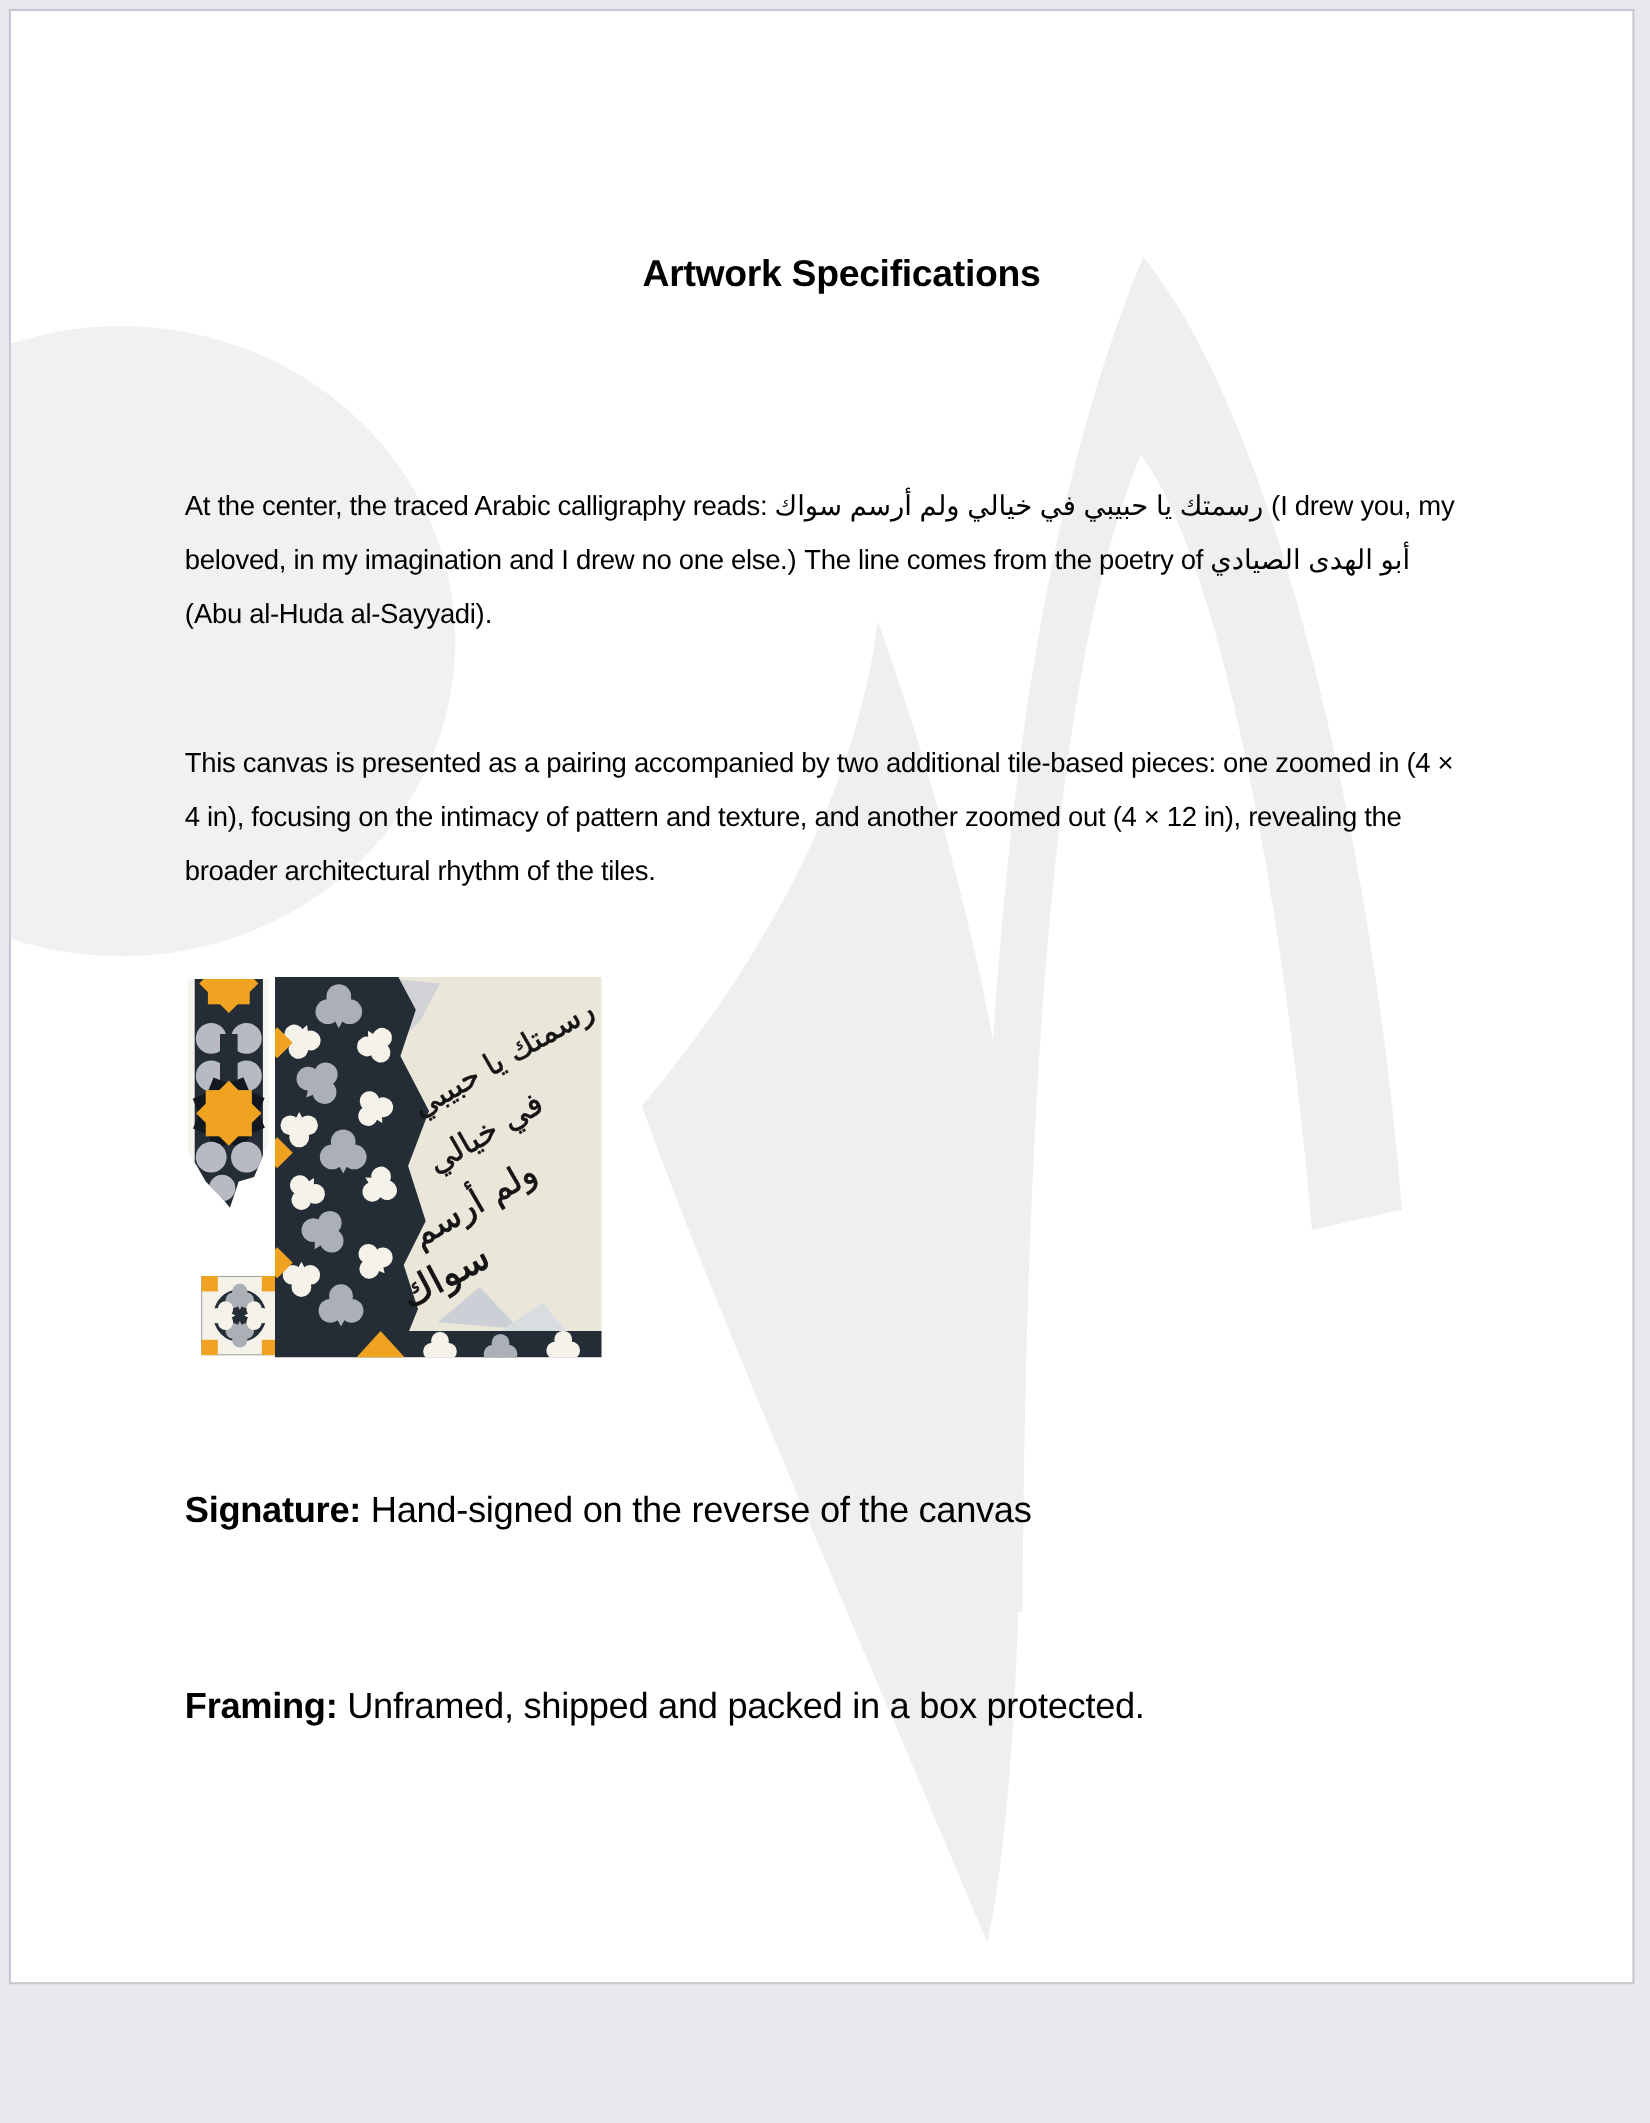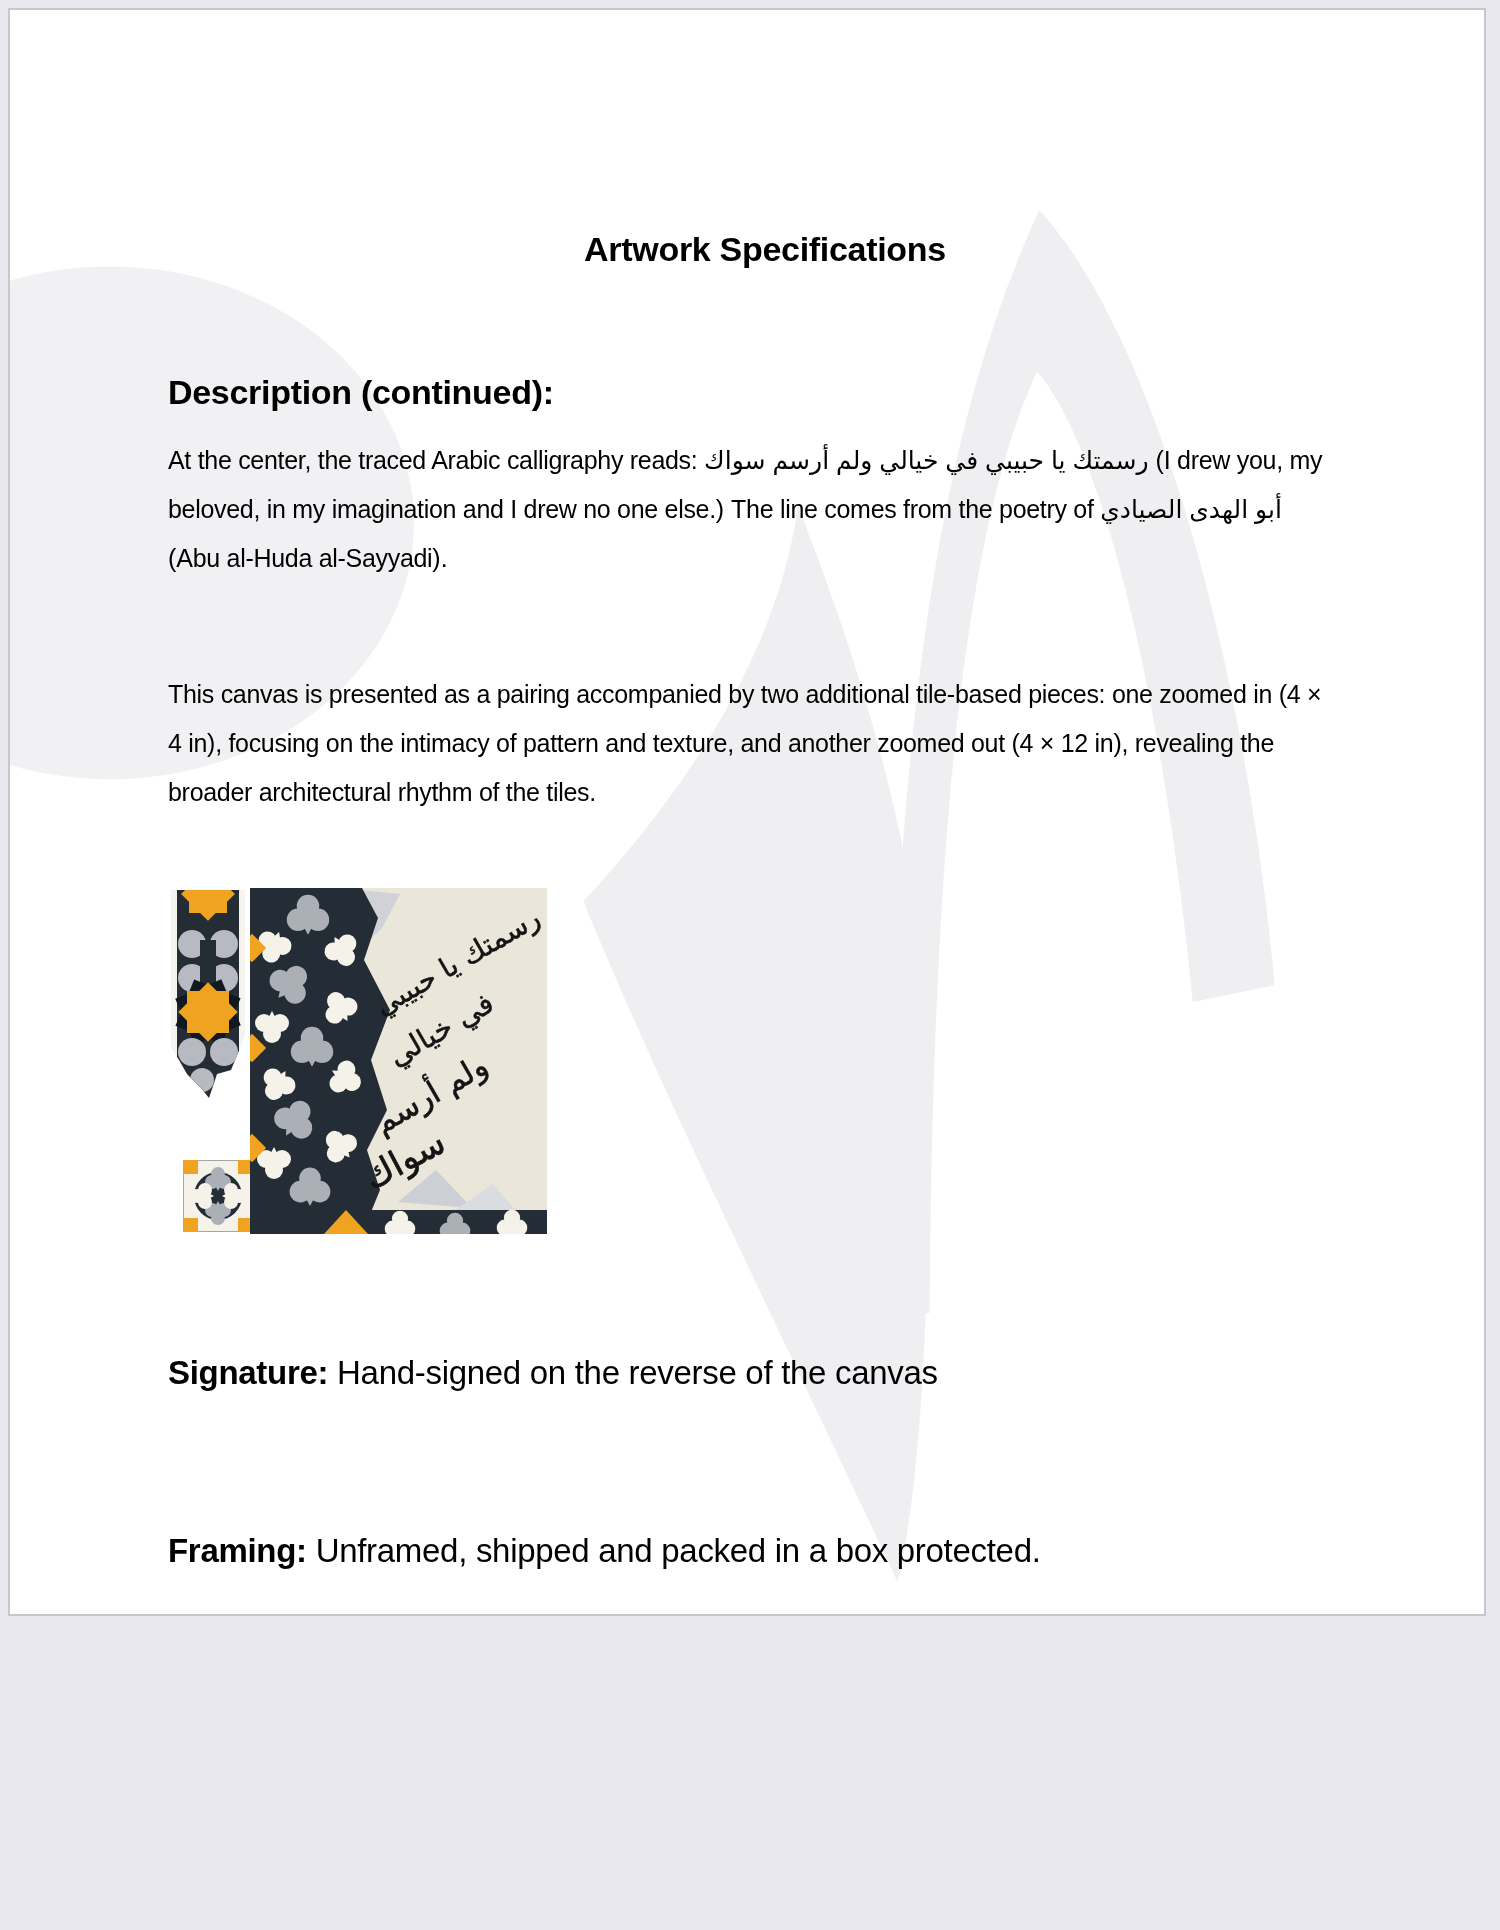--- a/index.html
+++ b/index.html
@@ -3,21 +3,21 @@
 <meta charset="utf-8">
 <style>
   html,body{margin:0;padding:0;}
   body{
     width:1500px;height:1930px;position:relative;
     background:#e9e8ee;
     font-family:"Liberation Sans","DejaVu Sans",sans-serif;
     color:#000;
   }
   .page{
-    position:absolute;left:8px;top:8px;width:1478px;height:1608px;
+    position:absolute;left:8px;top:8px;width:1478px;height:1796px;
     background:#ffffff;border:2px solid #c8c6ce;box-sizing:border-box;
     overflow:hidden;
   }
   .watermark{position:absolute;left:0;top:0;width:100%;height:100%;}
   .content-block{position:absolute;}
   .doc-title{
     left:160px;top:220px;width:1190px;text-align:center;
     font-size:34px;font-weight:bold;letter-spacing:-0.3px;
   }
   .doc-heading{
@@ -50,21 +50,20 @@
 <div class="page">
 
   <svg class="watermark" viewBox="0 0 1478 1908" preserveAspectRatio="none" aria-hidden="true">
     <circle cx="100" cy="610" r="305" fill="#f1f1f4"></circle>
     <path fill="#efeff2" d="M 575 1060 C 650 1280 780 1590 890 1870 C 915 1750 925 1490 920 1230 C 915 1050 870 830 790 590 C 770 770 670 940 575 1060 Z"></path>
     <path fill="#efeff2" d="M 880 1550 C 882 990 910 550 1032 238 C 1150 390 1240 790 1268 1160 L 1186 1180 C 1155 810 1095 520 1030 430 C 950 630 925 1050 922 1550 Z"></path>
   </svg>
 
   <div class="content-block doc-title">Artwork Specifications</div>
 
-  <div class="content-block doc-heading">Description (continued):</div>
 
   <div class="content-block doc-para para-1">At the center, the traced Arabic calligraphy reads: رسمتك يا حبيبي في خيالي ولم أرسم سواك (I drew you, my beloved, in my imagination and I drew no one else.) The line comes from the poetry of أبو الهدى الصيادي (Abu al-Huda al-Sayyadi).</div>
 
   <div class="content-block doc-para para-2">This canvas is presented as a pairing accompanied by two additional tile-based pieces: one zoomed in (4 × 4 in), focusing on the intimacy of pattern and texture, and another zoomed out (4 × 12 in), revealing the broader architectural rhythm of the tiles.</div>
 
   <div class="content-block artwork">
 
     <svg class="tile-strip" width="74" height="220" viewBox="0 0 74 220">
       <defs>
         <clipPath id="stripClip">

